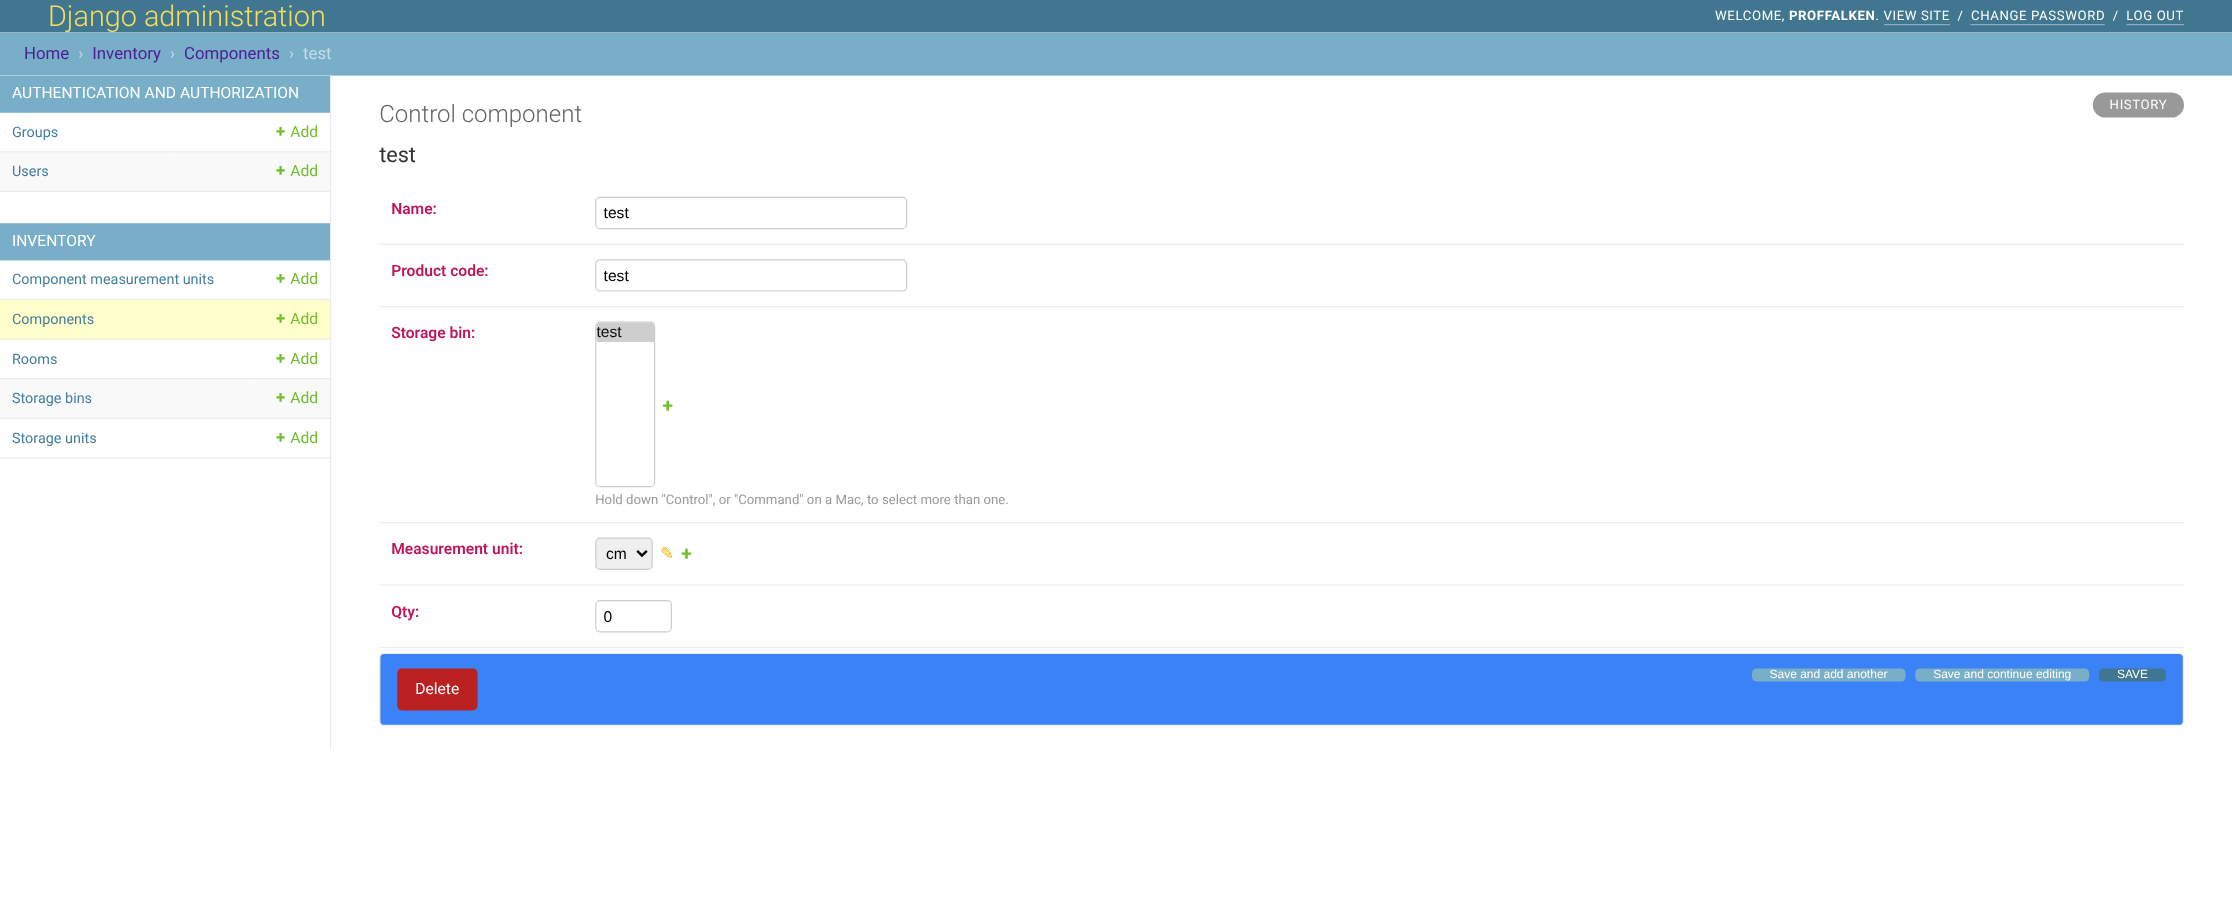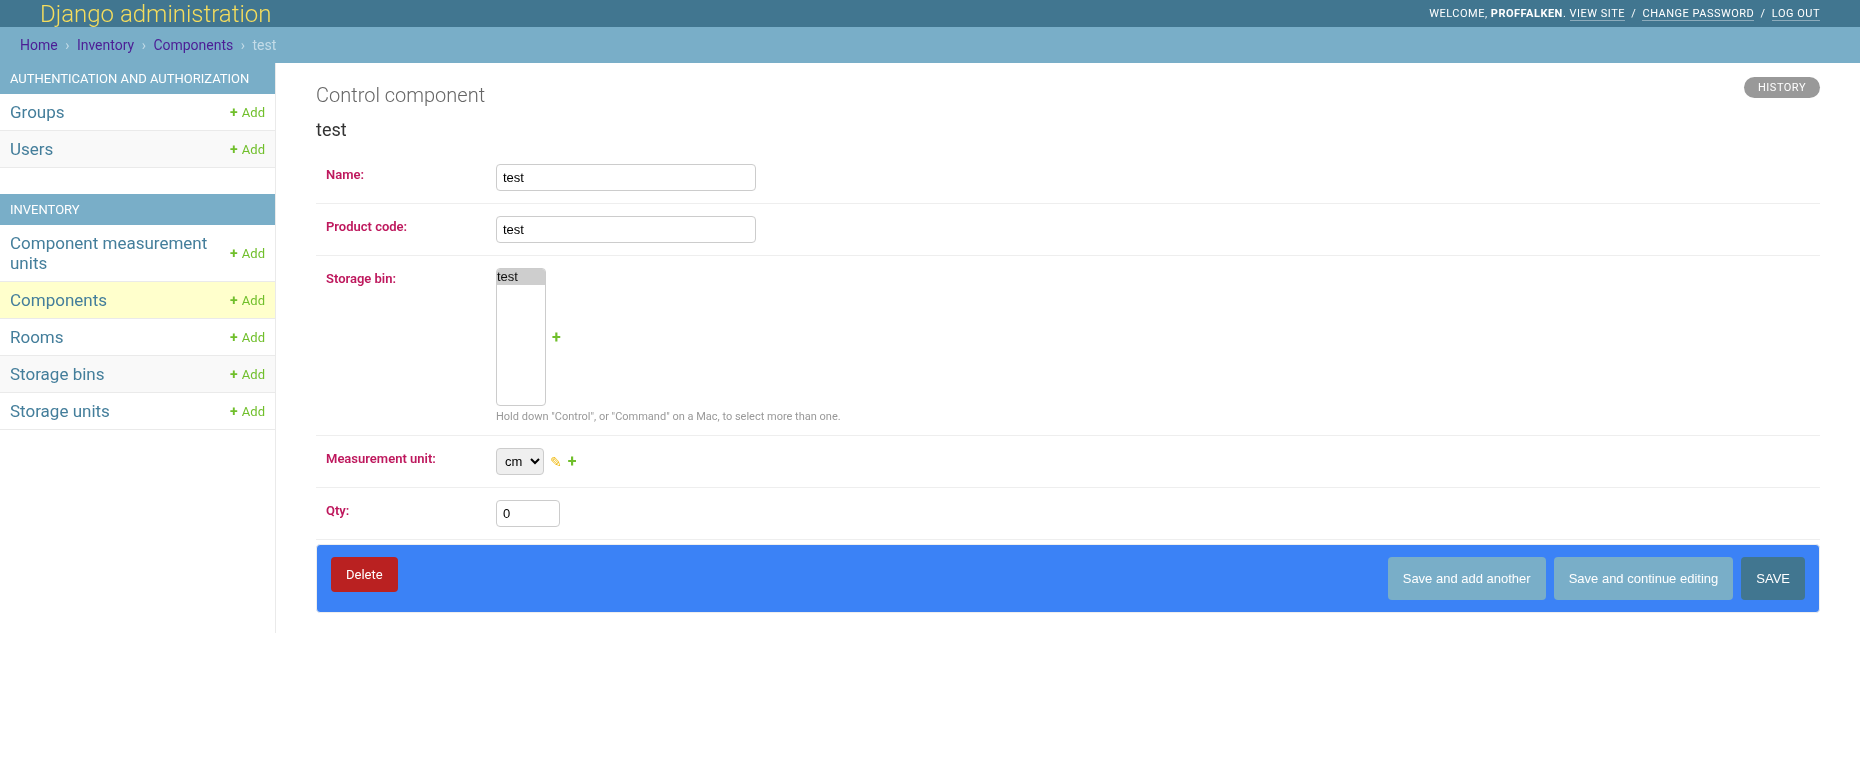--- a/index.html
+++ b/index.html
@@ -18,21 +18,21 @@
 .breadcrumbs .crumb-sep { margin: 0 4px; color: #c4dce8; }
 
 .main { display: flex; }
 #nav-sidebar { width: 276px; flex: 0 0 276px; border-right: 1px solid #eaeaea; background: #fff; padding: 0; }
 .module { margin: 0; }
 .module caption, .module h2 { background: #79aec8; color: #fff; font-size: 13px; font-weight: 400; text-transform: uppercase; padding: 8px 10px; text-align: left; }
 .module table { width: 100%; border-collapse: collapse; }
 .module tr { border-bottom: 1px solid #eaeaea; }
 .module tr:nth-child(even) { background: #f9f9f9; }
 .module tr.current { background: #ffc; }
-.module th { text-align: left; font-weight: 400; padding: 8px 10px; font-size: 17px; }
+.module th { text-align: left; font-weight: 400; padding: 8px 10px; font-size: 12px; }
 .module th a { color: #447e9b; }
 .module td.add { text-align: right; padding: 8px 10px; font-size: 13px; white-space: nowrap; }
 .addlink { color: #70bf2b; font-size: 13px; }
 .addlink .plus { font-weight: bold; margin-right: 1px; font-size: 14px;}
 
 #content { flex: 1; padding: 20px 40px; }
 #content h1 { font-size: 20px; font-weight: 300; color: #666; margin-bottom: 12px; }
 .object-tools { float: right; margin-top: -6px; }
 .historylink { background: #999; color: #fff; padding: 4px 14px; border-radius: 15px; font-size: 11px; text-transform: uppercase; letter-spacing: 0.5px; display: inline-block; }
 #content h2.object-title { font-size: 18px; font-weight: 400; color: #333; margin-bottom: 12px; clear: both;}
@@ -45,21 +45,21 @@
 .vTextField { width: 260px; }
 select.multi { width: 50px; height: 138px; border: 1px solid #ccc; border-radius: 4px; font-size: 13px; }
 select.single { padding: 4px 4px; border: 1px solid #ccc; border-radius: 4px; font-size: 13px; width: 48px; }
 .help { color: #999; font-size: 11px; margin-top: 4px; display:block; }
 .related-widget { display: inline-flex; align-items: center; gap: 6px; }
 .icon-plus { color: #70bf2b; font-weight: bold; font-size: 16px; cursor: pointer; }
 .icon-pencil { color: #efb80b; font-size: 14px; cursor: pointer; }
 
 .submit-row { background: #3b82f6; border: 1px solid #eee; border-radius: 4px; padding: 12px 14px; margin-top: 4px; overflow: hidden; }
 .submit-row .deletelink { background: #ba2121; color: #fff; padding: 10px 15px; border-radius: 4px; font-size: 13px; float: left; }
-.submit-row input[type=submit], .submit-row button { float: right; margin-left: 8px; background: #79aec8; color: #fff; border: none; padding: 14px 15px; border-radius: 4px; font-size: 13px; cursor: pointer; }
+.submit-row input[type=submit], .submit-row button { float: right; margin-left: 8px; background: #79aec8; color: #fff; border: none; padding: 0 15px; border-radius: 4px; font-size: 10px; cursor: pointer; }
 .submit-row .default { background: #417690; text-transform: uppercase; }
 </style>
 </head>
 <body>
 
 <div id="header">
   <div id="branding">Django administration</div>
   <div id="user-tools">
     <span>WELCOME,</span>
     <strong>PROFFALKEN</strong>.

